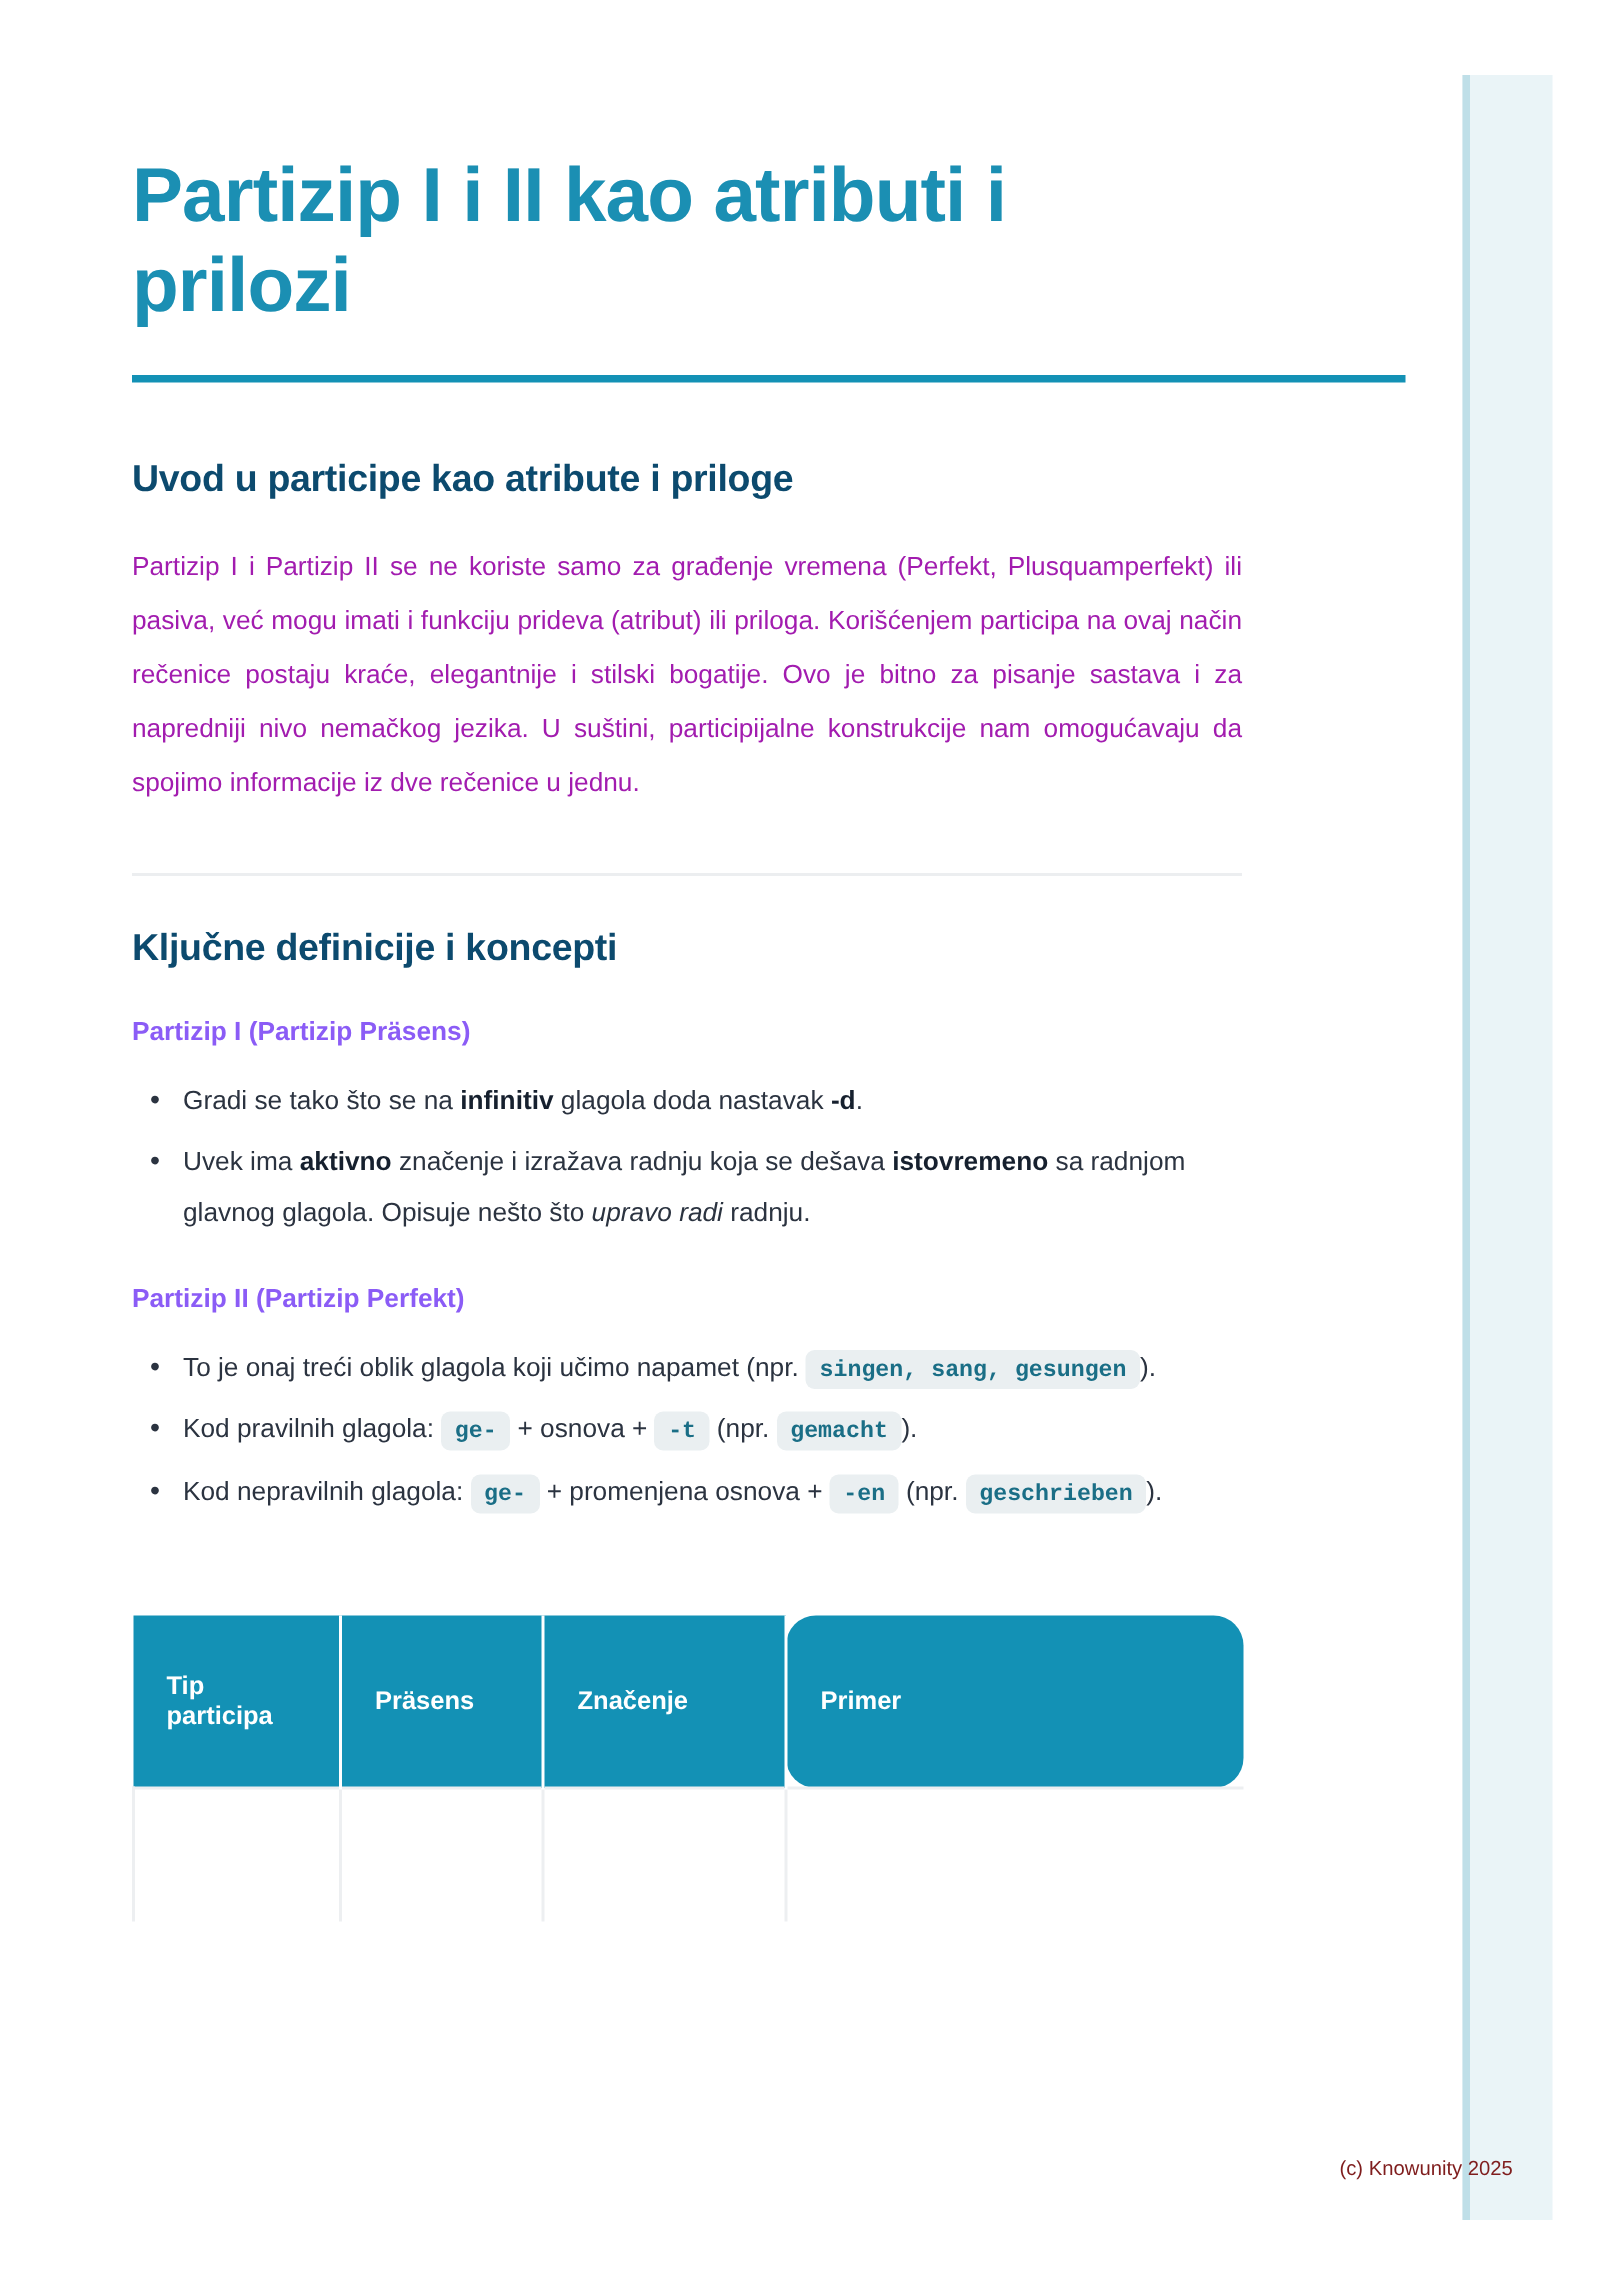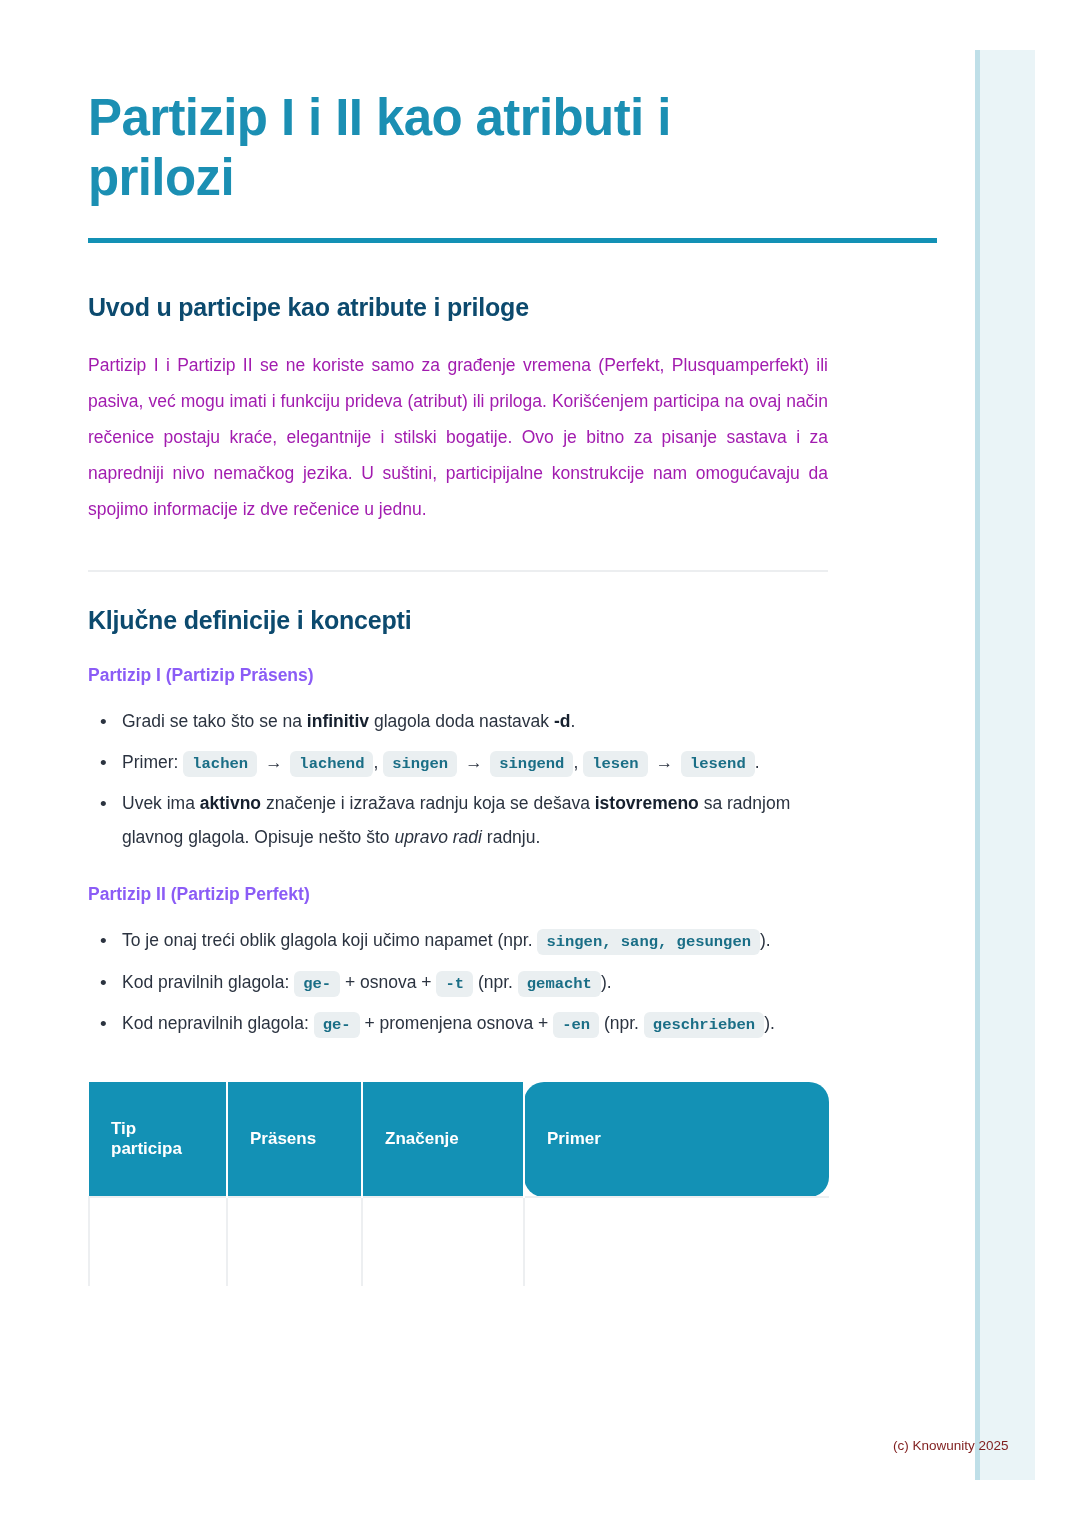--- a/index.html
+++ b/index.html
@@ -31,21 +31,21 @@
     top: 50px;
     left: 975px;
     width: 5px;
     height: 1430px;
     background: #bfdfe8;
   }
 
   
   #page {
     position: absolute;
-    top: 0;
+    top: 12px;
     left: 0;
     width: 940px;
     padding: 0;
   }
 
   .content {
     margin: 0 88px;
     width: 740px;
   }
 
@@ -138,21 +138,21 @@
     border-radius: 6px;
     padding: 4px 9px;
     box-decoration-break: clone;
     -webkit-box-decoration-break: clone;
     white-space: normal;
   }
   .arrow { padding: 0 3px; }
 
   
   #concept-table {
-    margin-top: 42px;
+    margin-top: 66px;
     width: 740px;
     border-collapse: collapse;
     table-layout: fixed;
   }
   #concept-table th {
     background: #1391b5;
     color: #ffffff;
     font-size: 17px;
     font-weight: bold;
     text-align: left;
@@ -205,21 +205,20 @@
     <div id="section-divider"></div>
 
     <h2 id="sec-defs-heading" class="section-heading">Ključne definicije i koncepti</h2>
 
     <h3 class="sub-heading">Partizip I (Partizip Präsens)</h3>
 
     <ul class="bullets">
 
       <li><span>Gradi se tako što se na </span><b>infinitiv</b><span> glagola doda nastavak </span><b>-d</b><span>.</span></li>
 
-      <li><span>Primer:</span> <code class="chip">lachen</code> <span class="arrow">→</span> <code class="chip">lachend</code><span>,</span> <code class="chip">singen</code> <span class="arrow">→</span> <code class="chip">singend</code><span>,</span> <code class="chip">lesen</code> <span class="arrow">→</span> <code class="chip">lesend</code><span>.</span></li>
 
       <li><span>Uvek ima </span><b>aktivno</b><span> značenje i izražava radnju koja se dešava </span><b>istovremeno</b><span> sa radnjom glavnog glagola. Opisuje nešto što </span><i>upravo radi</i><span> radnju.</span></li>
 
     </ul>
 
     <h3 class="sub-heading">Partizip II (Partizip Perfekt)</h3>
 
     <ul class="bullets">
 
       <li><span>To je onaj treći oblik glagola koji učimo napamet (npr. </span><code class="chip">singen, sang, gesungen</code><span>).</span></li>

